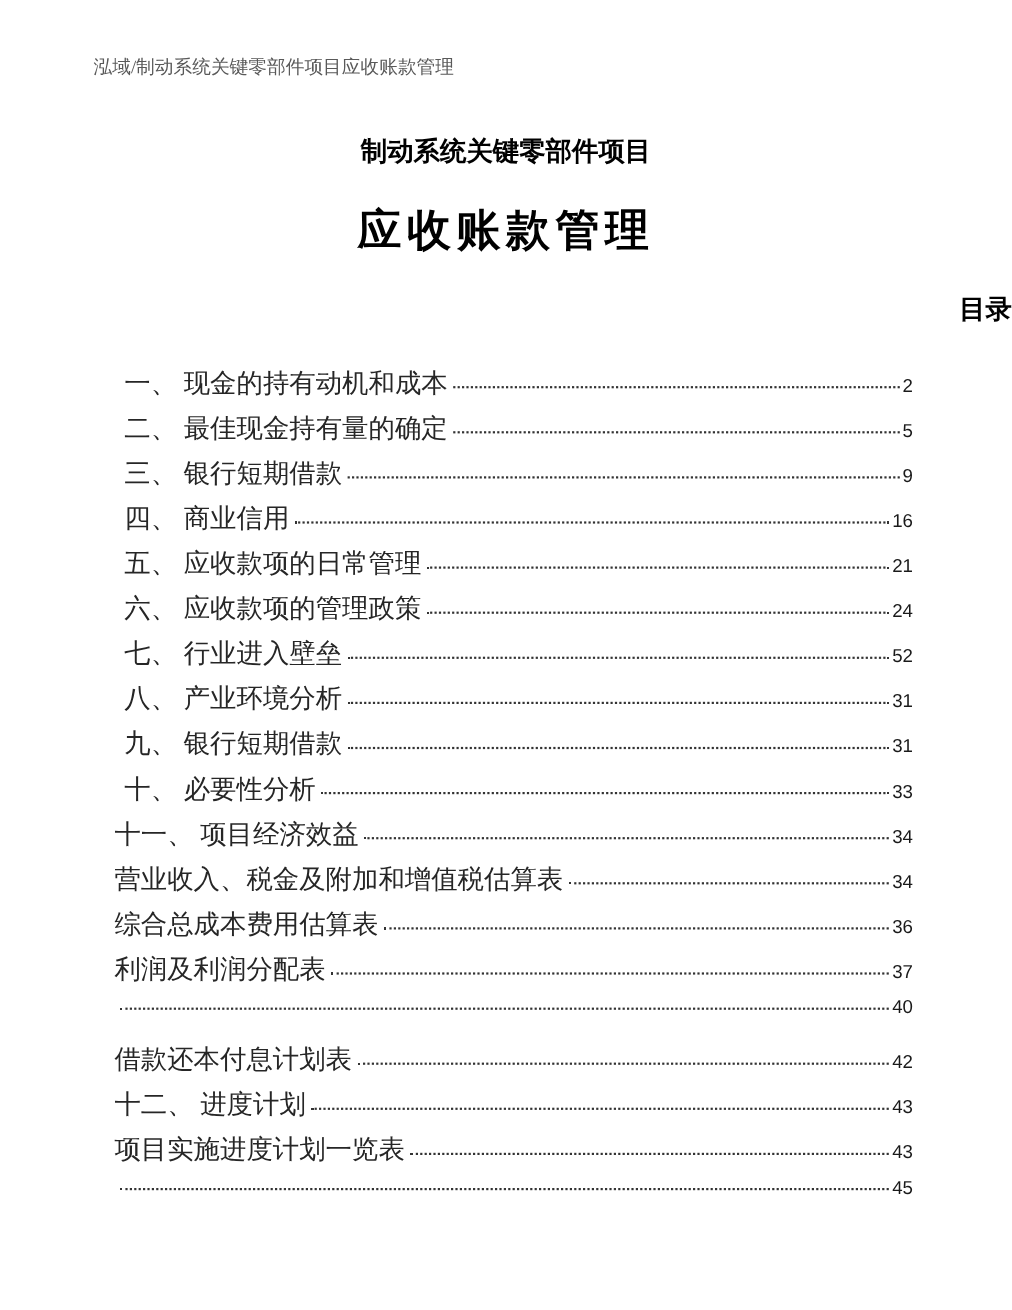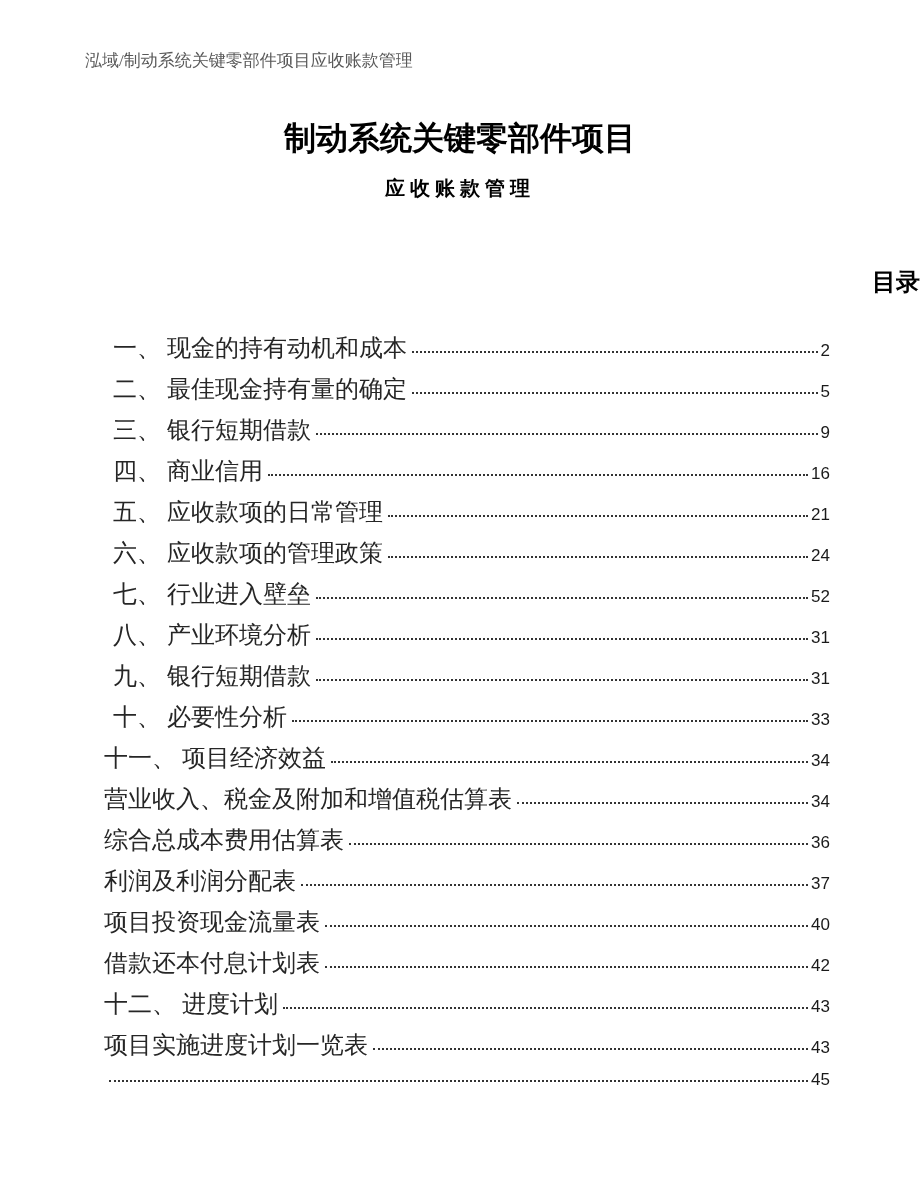--- a/index.html
+++ b/index.html
@@ -28,27 +28,27 @@
   .doc-title {
     position: absolute;
     top: 118px;
     left: 0;
     right: 0;
     text-align: center;
     color: #000000;
     font-weight: bold;
   }
   .title-line1 {
-    font-size: 32px;
+    font-size: 24px;
     line-height: 40px;
   }
   .title-line2 {
-    font-size: 20px;
+    font-size: 40px;
     line-height: 40px;
-    margin-top: 10px;
+    margin-top: 32px;
     letter-spacing: 5px;
   }
   .toc-heading {
     position: absolute;
     top: 266px;
     left: 0;
     right: 0;
     text-align: right;
     font-size: 24px;
     line-height: 32px;
@@ -187,21 +187,20 @@
     <span class="toc-page">36</span>
   </div>
 
   <div class="toc-row">
     <span class="toc-label">利润及利润分配表</span>
     <span class="leader"></span>
     <span class="toc-page">37</span>
   </div>
 
   <div class="toc-row">
-    <span class="toc-label">项目投资现金流量表</span>
     <span class="leader"></span>
     <span class="toc-page">40</span>
   </div>
 
   <div class="toc-row">
     <span class="toc-label">借款还本付息计划表</span>
     <span class="leader"></span>
     <span class="toc-page">42</span>
   </div>
 

